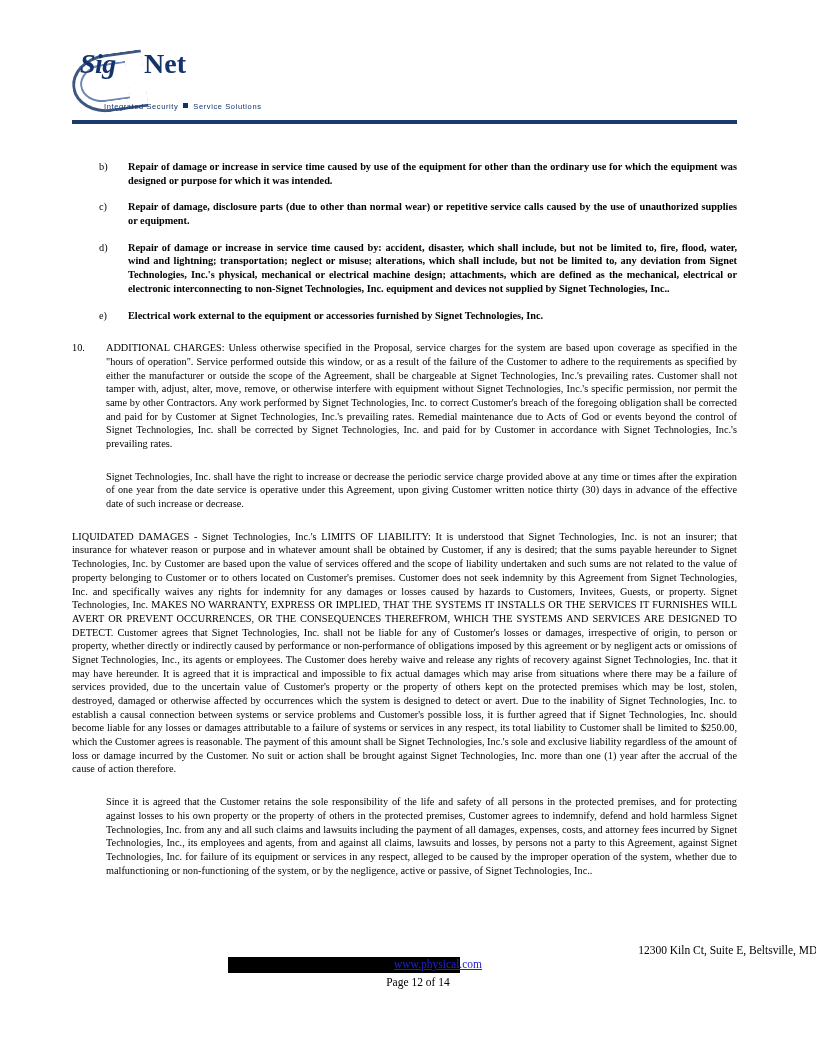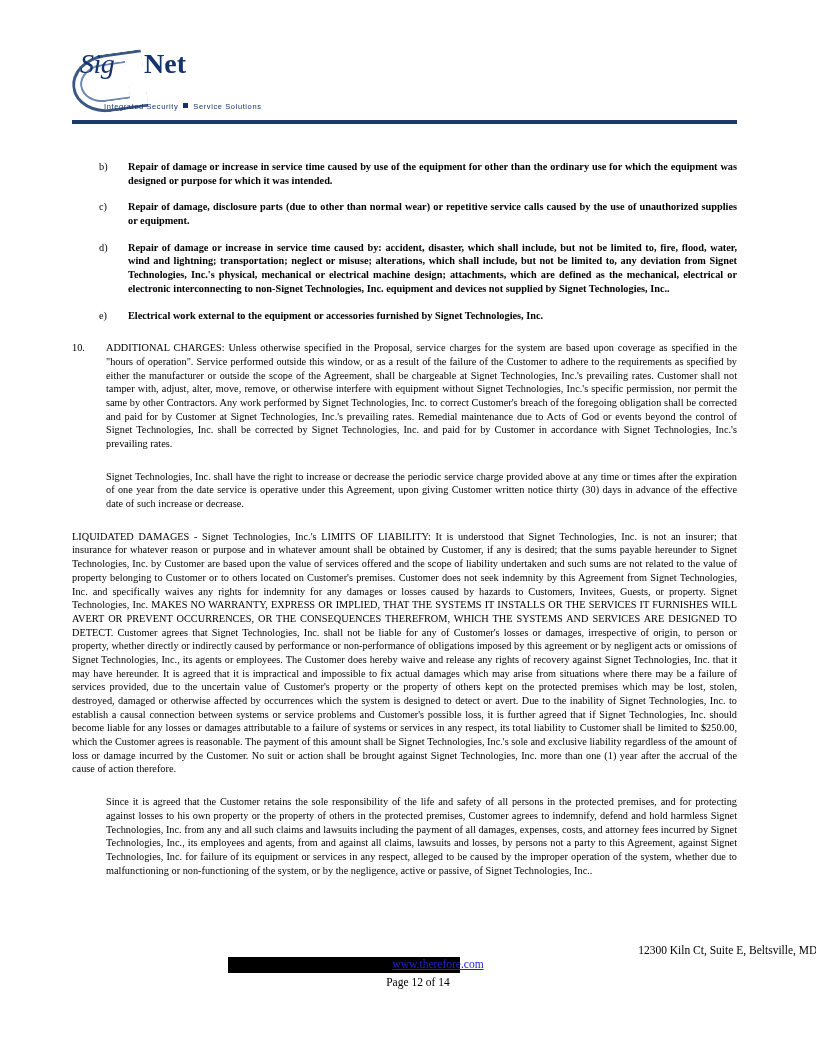--- a/index.html
+++ b/index.html
@@ -53,21 +53,21 @@
     border-radius: 50% 0 0 50%;
     transform: rotate(-8deg);
     opacity: 0.7;
   }
   .logo-sig {
     position: absolute;
     left: 8px;
     top: 4px;
     font-family: "Liberation Serif", serif;
     font-style: italic;
-    font-weight: normal;
+    font-weight: bold;
     font-size: 28px;
     color: #15336b;
     letter-spacing: -0.5px;
   }
   .logo-net {
     position: absolute;
     left: 72px;
     top: 4px;
     font-family: "Liberation Serif", serif;
     font-weight: bold;
@@ -269,16 +269,16 @@
 
     <div class="gap-sm"></div>
 
     <div class="para-indent">Since it is agreed that the Customer retains the sole responsibility of the life and safety of all persons in the protected premises, and for protecting against losses to his own property or the property of others in the protected premises, Customer agrees to indemnify, defend and hold harmless Signet Technologies, Inc. from any and all such claims and lawsuits including the payment of all damages, expenses, costs, and attorney fees incurred by Signet Technologies, Inc., its employees and agents, from and against all claims, lawsuits and losses, by persons not a party to this Agreement, against Signet Technologies, Inc. for failure of its equipment or services in any respect, alleged to be caused by the improper operation of the system, whether due to malfunctioning or non-functioning of the system, or by the negligence, active or passive, of Signet Technologies, Inc..</div>
 
   </div>
 
 
   <div class="footer-address">12300 Kiln Ct, Suite E, Beltsville, MD 20705</div>
   <div class="footer-redaction"></div>
-  <div class="footer-url"><span>www.therefore.com</span></div>
+  <div class="footer-url"><span>www.physical.com</span></div>
   <div class="footer-page">Page 12 of 14</div>
 
 </div>
 
 </body></html>

